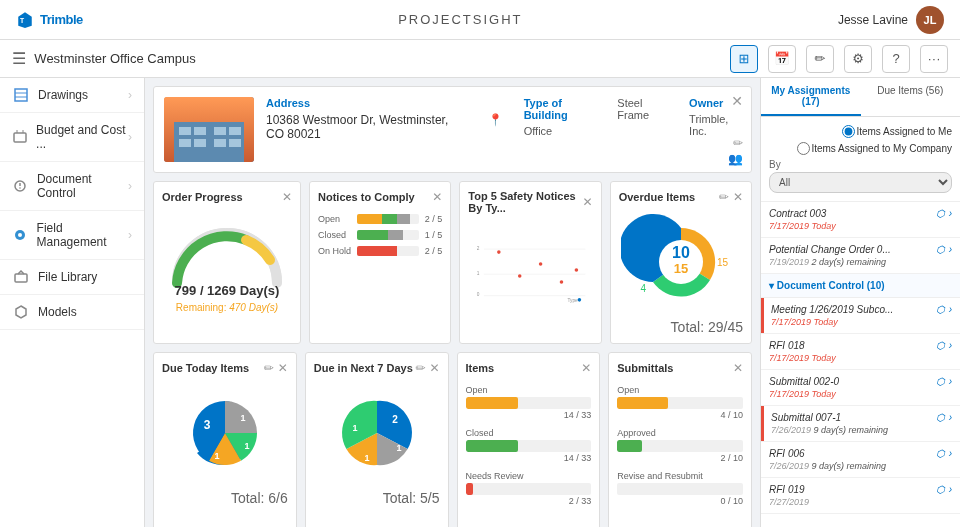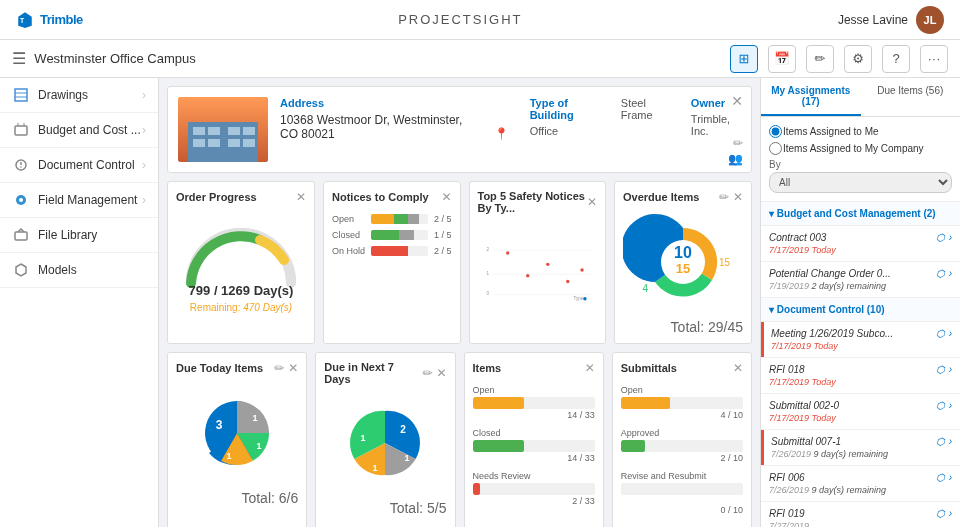--- a/index.html
+++ b/index.html
@@ -33,21 +33,21 @@
     }
     .sub-header-left { display: flex; align-items: center; gap: 8px; font-size: 13px; color: #333; font-weight: 500; }
     .sub-header-icons { display: flex; align-items: center; gap: 10px; }
     .icon-btn { width: 28px; height: 28px; border: 1px solid #ccc; border-radius: 4px; display: flex; align-items: center; justify-content: center; cursor: pointer; background: #fff; font-size: 13px; color: #555; }
     .icon-btn.active { background: #e8f4fd; border-color: #0074c7; color: #0074c7; }
 
     
     .main-container { display: flex; height: calc(527px - 78px); }
 
     
-    .sidebar { width: 159px; background: #fff; border-right: 1px solid #ddd; flex-shrink: 0; overflow-y: auto; }
+    .sidebar { width: 145px; background: #fff; border-right: 1px solid #ddd; flex-shrink: 0; overflow-y: auto; }
     .sidebar-item { display: flex; align-items: center; justify-content: space-between; padding: 10px 12px; cursor: pointer; border-bottom: 1px solid #f0f0f0; font-size: 12px; color: #333; }
     .sidebar-item-left { display: flex; align-items: center; gap: 8px; }
     .sidebar-icon { width: 18px; height: 14px; display: flex; align-items: center; justify-content: center; }
 
     
     .dashboard { flex: 1; overflow-y: auto; padding: 8px; }
 
     
     .project-info-card {
       background: #fff;
@@ -58,21 +58,21 @@
       display: flex;
       align-items: flex-start;
       gap: 12px;
       position: relative;
     }
     .project-thumb { width: 90px; height: 65px; border-radius: 3px; overflow: hidden; flex-shrink: 0; }
     .project-thumb-img { width: 100%; height: 100%; background: linear-gradient(135deg, #e8a060 0%, #c06030 30%, #6090c0 60%, #4070a0 100%); }
     .project-info-grid { display: flex; gap: 20px; flex: 1; }
     .project-info-col h4 { font-size: 11px; color: #0074c7; font-weight: 600; margin-bottom: 4px; }
     .project-info-col p { font-size: 11px; color: #555; }
-    .project-info-col .address-row { display: flex; align-items: flex-end; gap: 20px; }
+    .project-info-col .address-row { display: flex; align-items: flex-start; gap: 20px; }
     .close-btn { position: absolute; top: 6px; right: 8px; cursor: pointer; color: #999; font-size: 14px; }
     .edit-btn { position: absolute; bottom: 22px; right: 8px; cursor: pointer; color: #999; font-size: 12px; }
     .people-btn { position: absolute; bottom: 6px; right: 8px; cursor: pointer; color: #999; font-size: 12px; }
 
     
     .widgets-grid { display: grid; grid-template-columns: repeat(4, 1fr); gap: 8px; }
     .widget { background: #fff; border: 1px solid #ddd; border-radius: 3px; padding: 8px; position: relative; min-height: 160px; }
     .widget-header { display: flex; align-items: center; justify-content: space-between; margin-bottom: 6px; }
     .widget-title { font-size: 11px; font-weight: 600; color: #333; }
     .widget-actions { display: flex; gap: 4px; color: #999; font-size: 12px; cursor: pointer; }
@@ -110,21 +110,21 @@
     
     .submittals-bars { padding: 4px 0; }
 
     
     .right-panel { width: 200px; background: #fff; border-left: 1px solid #ddd; flex-shrink: 0; overflow-y: auto; padding: 0; }
     .right-panel-tabs { display: flex; border-bottom: 1px solid #ddd; }
     .right-tab { flex: 1; text-align: center; padding: 7px 9px; font-size: 10px; cursor: pointer; color: #555; border-bottom: 2px solid transparent; }
     .right-tab.active { color: #0074c7; border-bottom-color: #0074c7; font-weight: 600; }
     
     .right-panel-filter { padding: 8px; border-bottom: 1px solid #eee; }
-    .radio-row { display: flex; align-items: center; gap: 1px; margin-bottom: 4px; font-size: 10px; }
+    .radio-row { display: flex; align-items: center; gap: 1px; margin-bottom: 4px; font-size: 10px; justify-content: flex-end; }
     .radio-row input { accent-color: #0074c7; }
     .by-label { font-size: 10px; color: #666; margin: 4px 0 2px; }
     .by-select { width: 100%; border: 1px solid #ccc; border-radius: 8px; padding: 3px 5px; font-size: 10px; color: #555; }
     
     .section-header { padding: 6px 8px; font-size: 10px; font-weight: 600; color: #0074c7; cursor: pointer; background: #f8fbff; border-bottom: 1px solid #eee; display: flex; align-items: center; justify-content: space-between; }
     .assignment-item { padding: 6px 8px; border-bottom: 1px solid #f0f0f0; font-style: italic; }
     .assignment-title { font-size: 10px; color: #333; font-weight: 500; margin-bottom: 2px; display: flex; align-items: center; justify-content: space-between; }
     .assignment-date { font-size: 9px; color: #999; }
     .assignment-date.today { color: #e74c3c; }
     .assignment-actions { display: flex; gap: 4px; }
@@ -530,21 +530,21 @@
             <div class="rfi-bar-track">
               <div class="rfi-bar-fill" style="width:20%;background:#4CAF50;"></div>
             </div>
             <div style="font-size:9px;color:#666;text-align:right;margin-top:1px;">2 / 10</div>
           </div>
           <div class="rfi-row">
             <div class="rfi-label">Revise and Resubmit</div>
             <div class="rfi-bar-track">
               <div class="rfi-bar-fill" style="width:0%;background:#e74c3c;"></div>
             </div>
-            <div style="font-size:9px;color:#666;text-align:right;margin-top:10px;">0 / 10</div>
+            <div style="font-size:9px;color:#666;text-align:right;margin-top:1px;">0 / 10</div>
           </div>
         </div>
         <div style="font-size:9px;color:#666;margin-top:8px;">Average Turnaround: 0 Day(s)</div>
       </div>
 
     </div>
   </div>
 
   <div class="right-panel">
     <div class="right-panel-tabs">
@@ -559,23 +559,20 @@
       <div class="radio-row">
         <input type="radio" name="assign-filter" style="">
         <label>Items Assigned to My Company</label>
       </div>
       <div class="by-label">By</div>
       <select class="by-select">
         <option>All</option>
       </select>
     </div>
 
-    <div class="section-header">
-      <span>▾ Budget and Cost Management (2)</span>
-    </div>
 
     <div class="assignment-item">
       <div class="assignment-title">
         <span>Contract 003</span>
         <div class="assignment-actions">
           <span class="ext-link">⬡</span>
           <span class="ext-link">›</span>
         </div>
       </div>
       <div class="assignment-date today">7/17/2019 <span style="color:#e74c3c;">Today</span></div>

